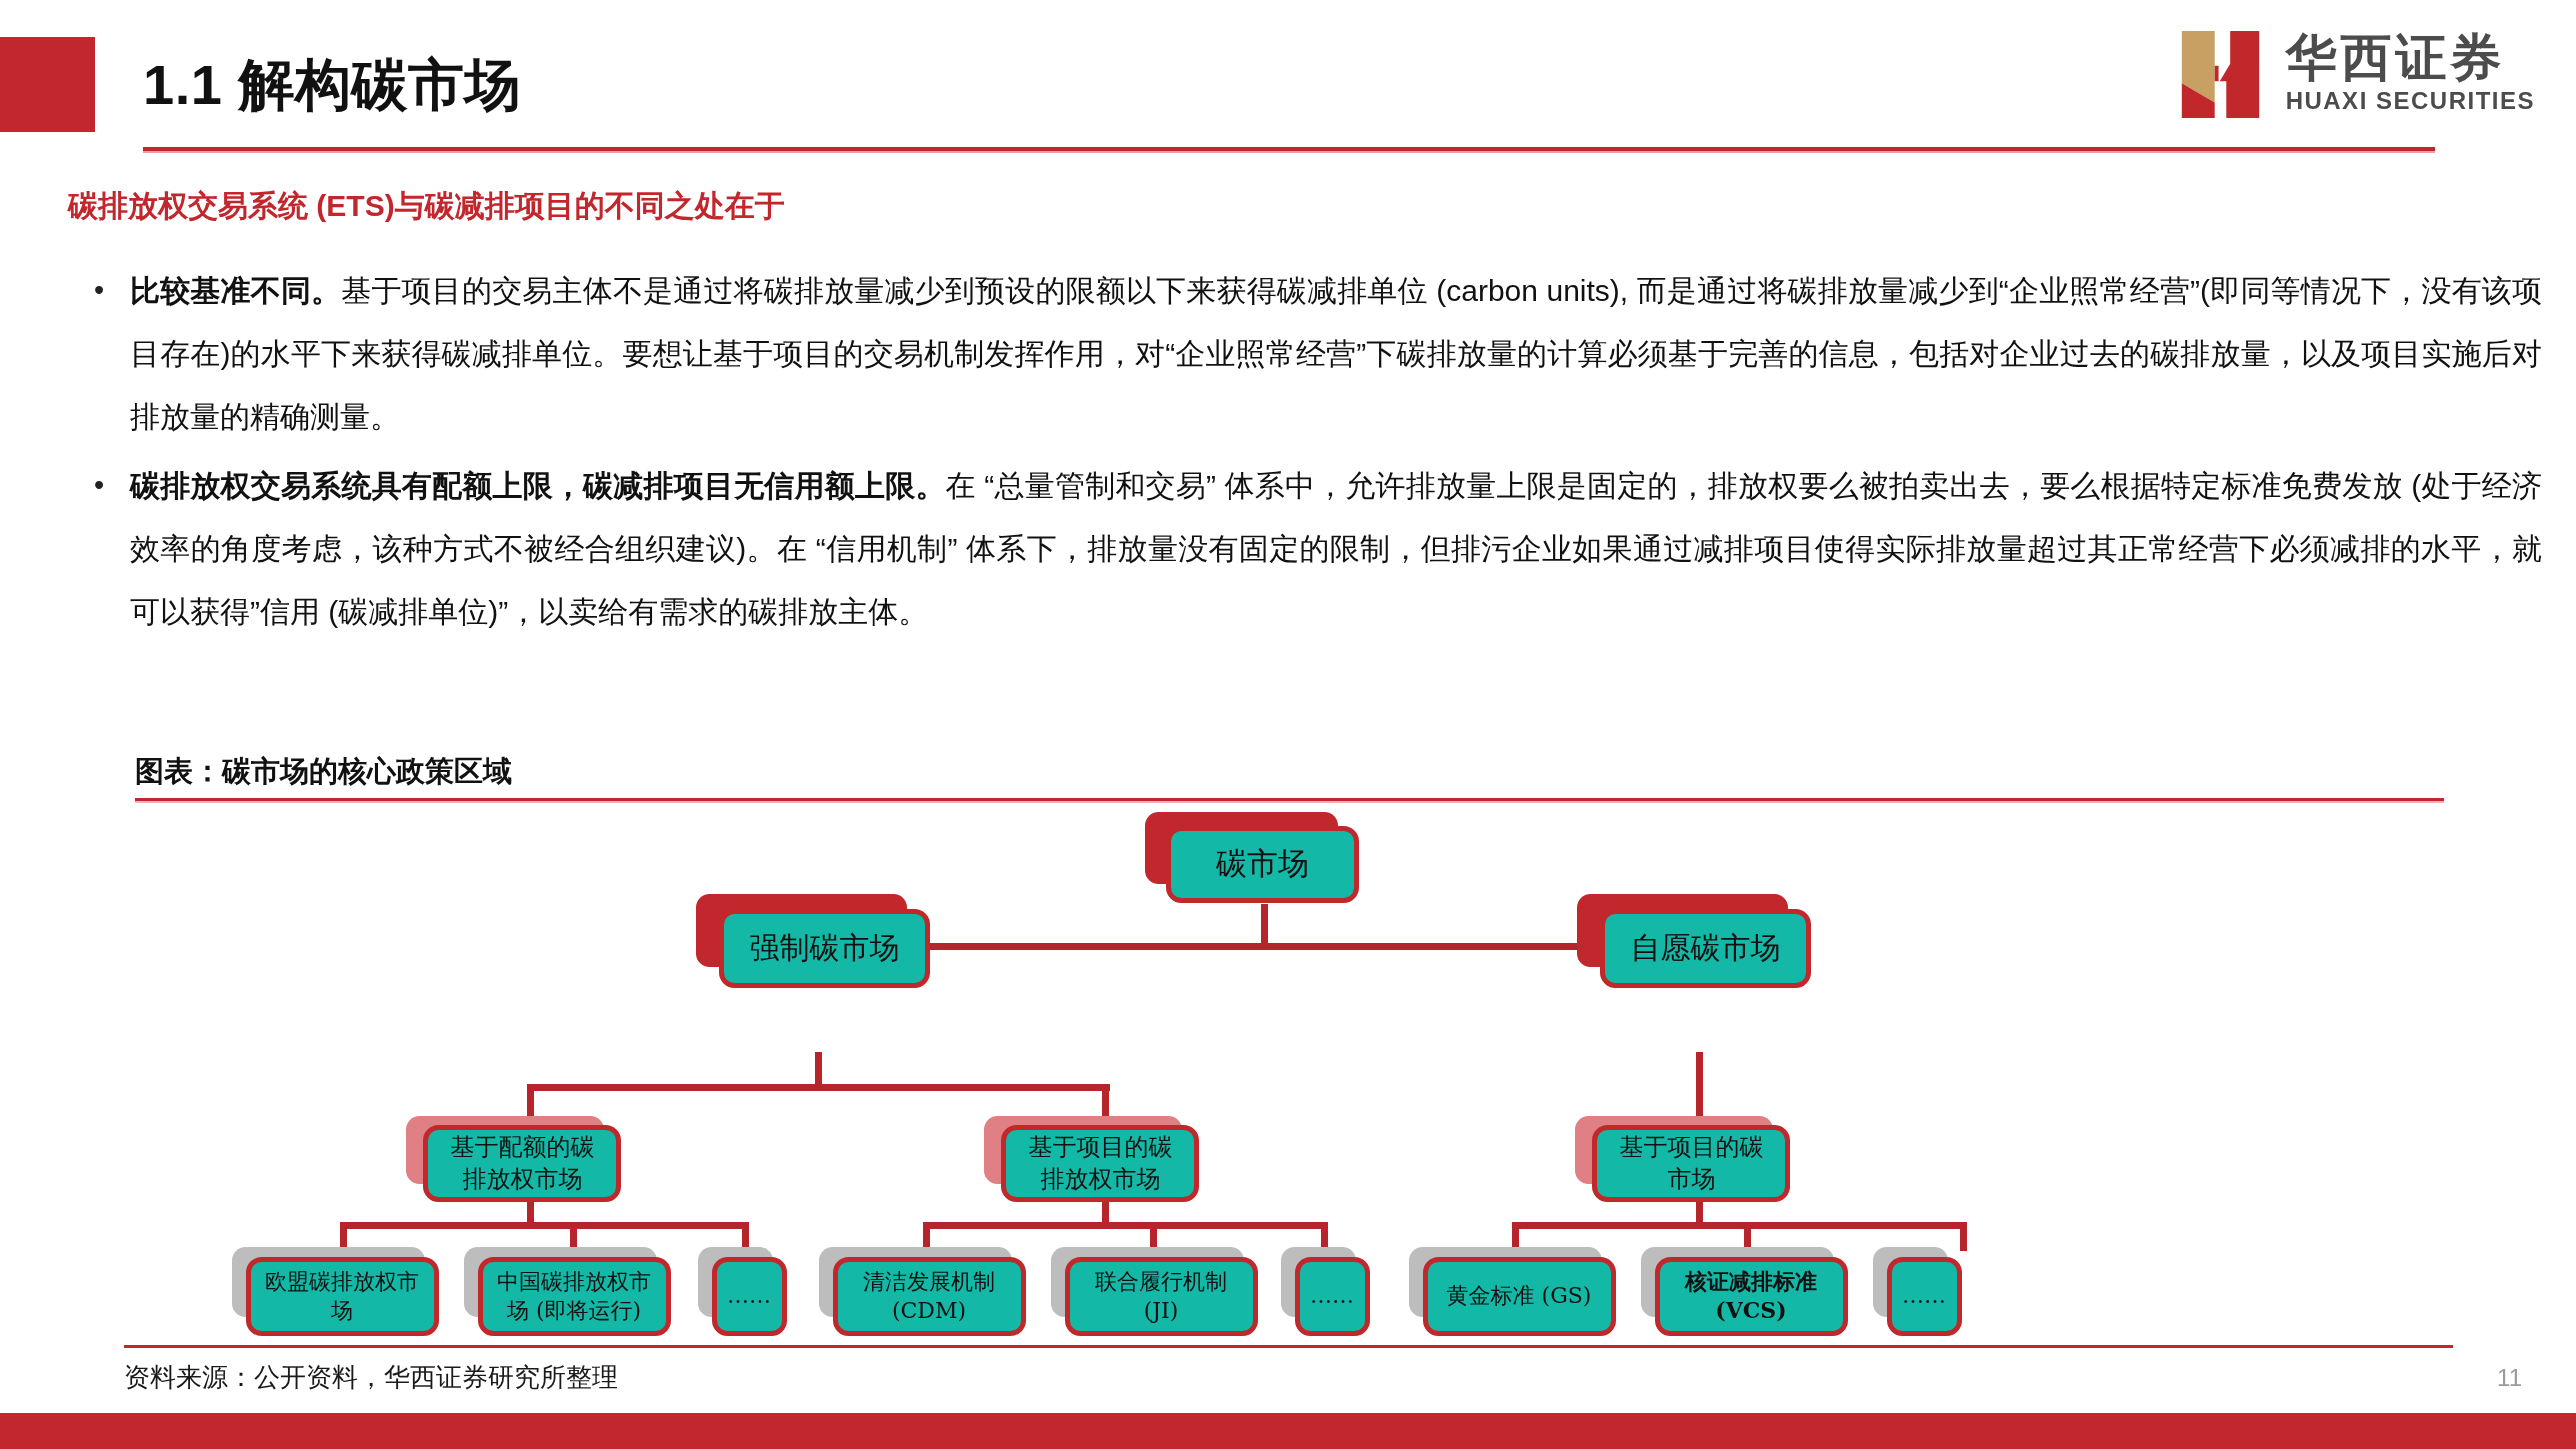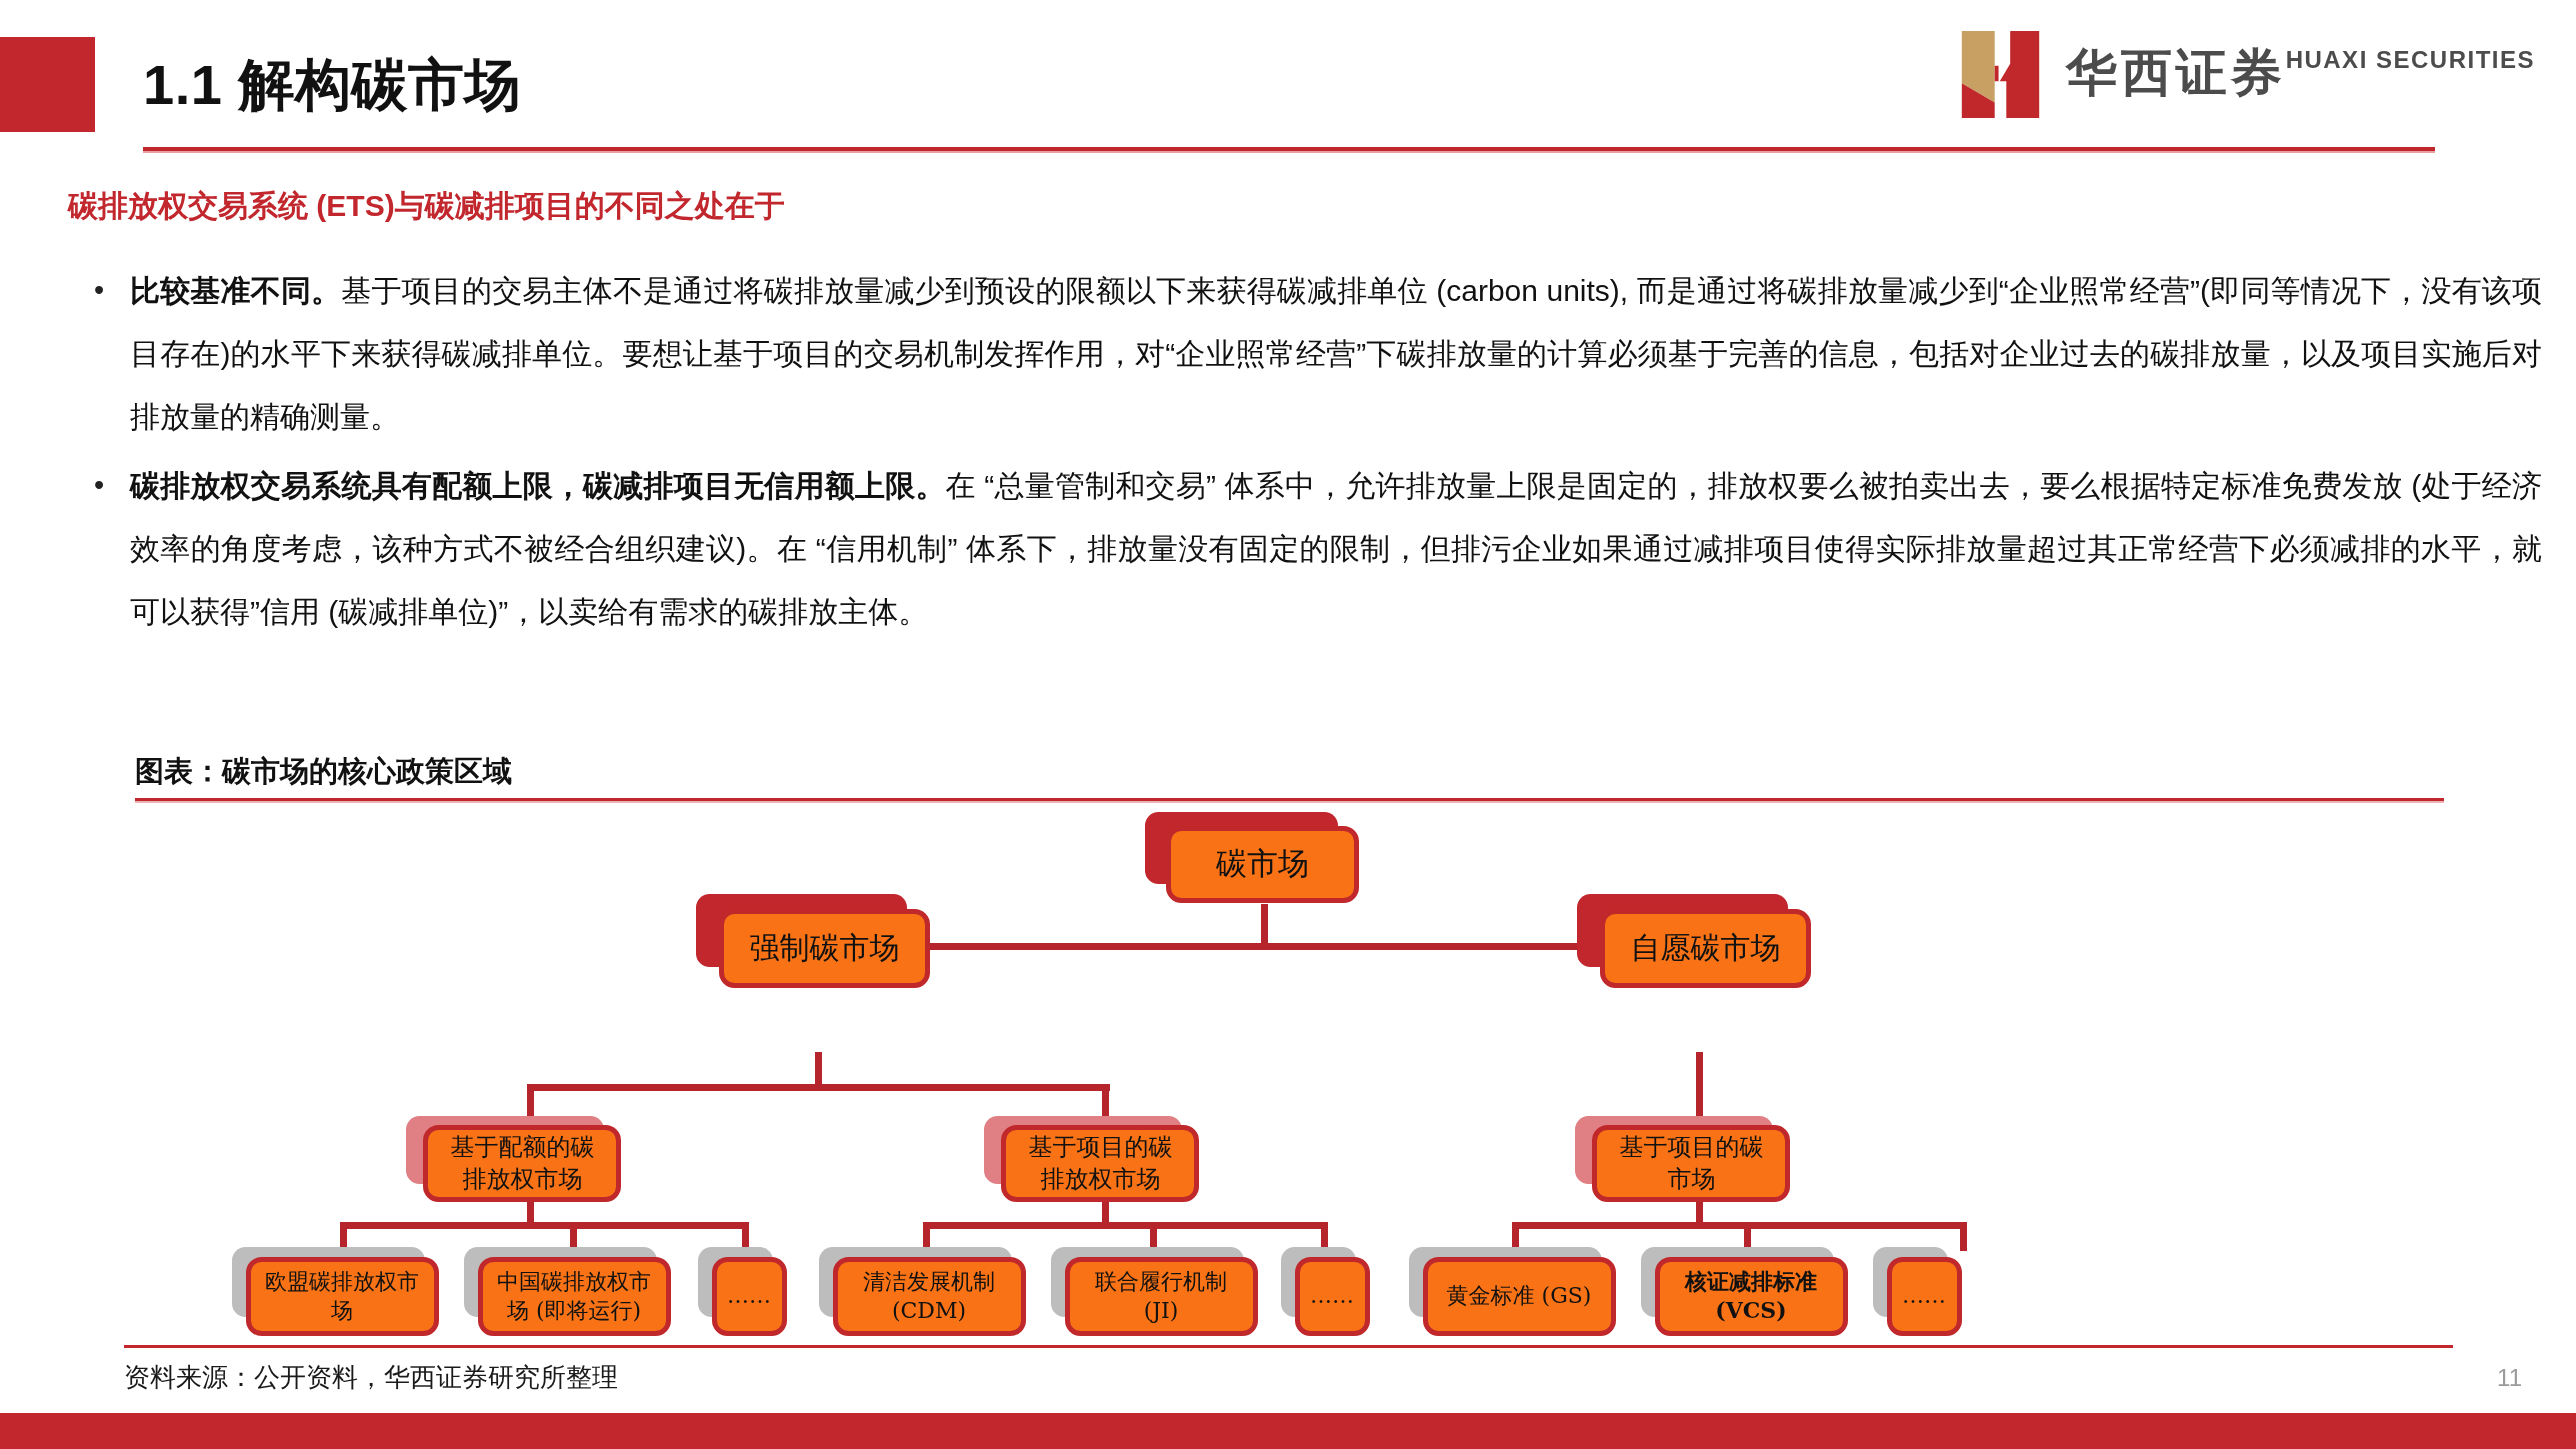--- a/index.html
+++ b/index.html
@@ -17,21 +17,21 @@
     position:absolute;left:143px;top:48px;
     font-size:56px;font-weight:bold;color:#111;letter-spacing:0.5px;
     white-space:nowrap;
   }
   .header-rule{position:absolute;left:143px;top:147px;width:2292px;height:3.9px;background:#c1272d;}
   .header-rule-soft{position:absolute;left:143px;top:151px;width:2292px;height:1.9px;background:#e8a0a3;}
 
   
   .logo{position:absolute;right:41px;top:21px;height:104px;display:flex;align-items:center;gap:21px;}
   .logo-mark{position:relative;width:89px;height:97px;}
-  .logo-text{display:flex;flex-direction:row;justify-content:flex-end;}
+  .logo-text{display:flex;flex-direction:column;justify-content:flex-end;}
   .logo-cn{font-size:51px;font-weight:bold;color:#4c4c4c;letter-spacing:3.9px;line-height:1.08;white-space:nowrap;}
   .logo-en{font-size:24px;font-weight:bold;color:#4c4c4c;letter-spacing:1.5px;line-height:1.25;white-space:nowrap;}
 
   
   .section-head{
     position:absolute;left:68px;top:186px;
     font-size:30px;font-weight:bold;color:#c1272d;white-space:nowrap;
   }
   .bullets{position:absolute;left:68px;top:259px;width:2474px;}
   .bullet{display:flex;align-items:flex-start;margin-bottom:5.8px;}
@@ -50,21 +50,21 @@
   }
   .fig-rule{position:absolute;left:135px;top:798px;width:2309px;height:2.9px;background:#c1272d;}
   .fig-rule2{position:absolute;left:135px;top:801px;width:2309px;height:1.9px;background:#edb4b6;}
 
   .diagram{position:absolute;left:0;top:812px;width:2576px;height:512px;}
 
   
   .node{position:absolute;}
   .node .shadow{position:absolute;border-radius:13.5px;}
   .node .card{
-    position:absolute;background:#f97316;border:5.8px solid #c0282c;border-radius:15.5px;
+    position:absolute;background:#14b8a6;border:5.8px solid #c0282c;border-radius:15.5px;
     display:flex;align-items:center;justify-content:center;text-align:center;
     font-family:"DejaVu Serif","Liberation Serif",serif;
     color:#111;box-sizing:border-box;
   }
   .node .card span{display:block;line-height:1.35;padding:0 5.8px;}
 
   
   .lvl-12 .shadow{background:#c1272d;}
   
   .lvl-3 .shadow{background:#e08084;}

